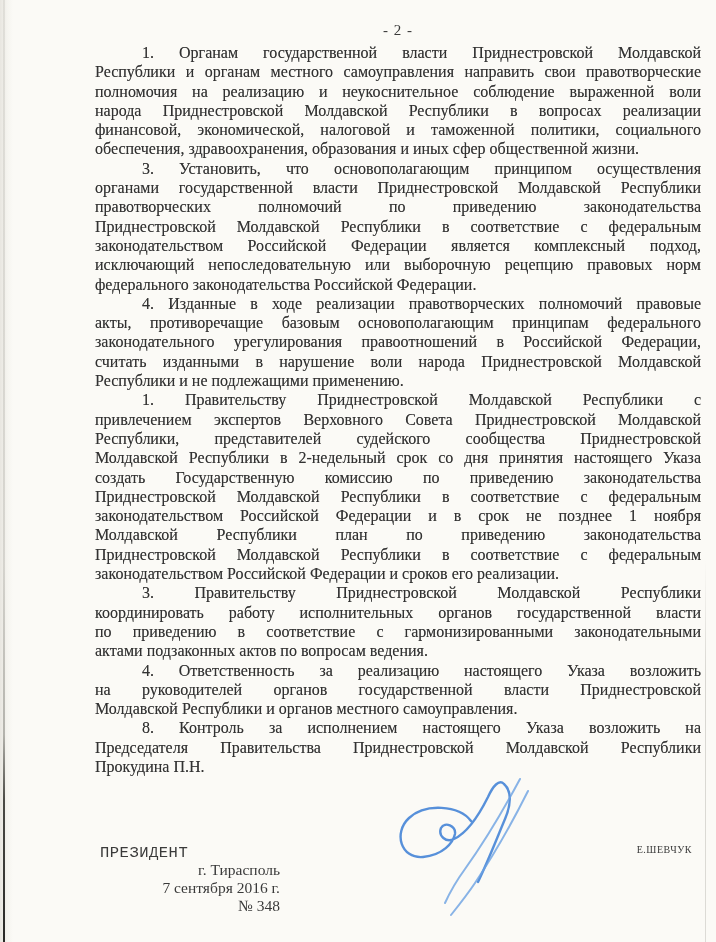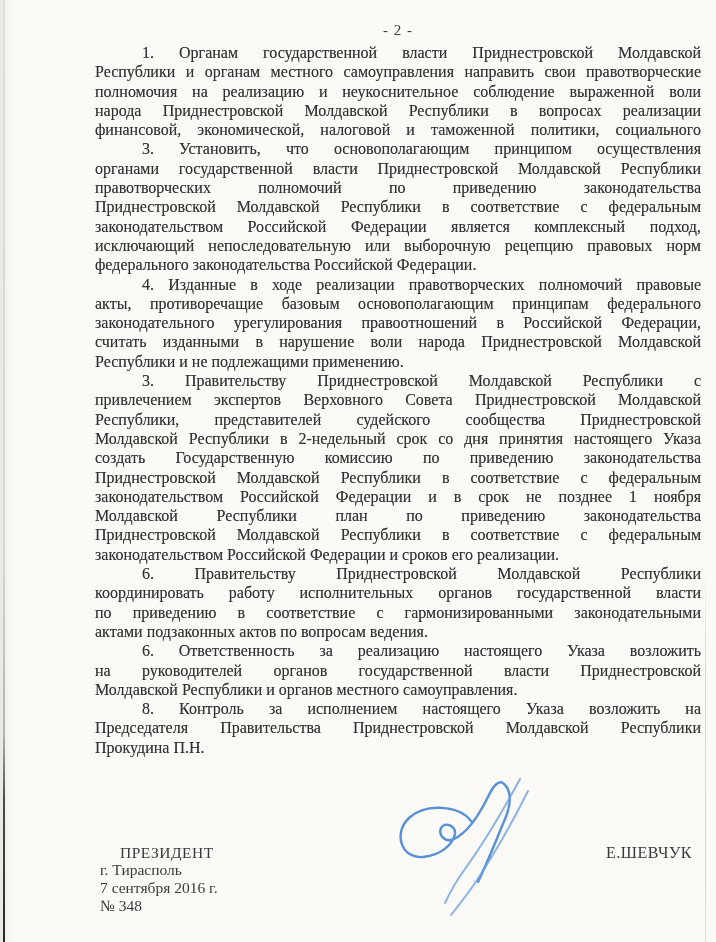--- a/index.html
+++ b/index.html
@@ -29,87 +29,88 @@
   }
   .doc-body{
     position:absolute;left:95px;top:43px;width:606px;
     font-size:16px;line-height:19.3px;color:#323232;
     text-shadow:0 0 0.5px rgba(70,70,70,0.55);
   }
   .line{text-align:justify;text-align-last:justify;}
   .line.last{text-align-last:left;}
   .line.first{padding-left:47px;}
   .sig-title{
-    position:absolute;left:120px;top:844px;
-    font-size:15.5px;color:#3a3a3a;letter-spacing:0.5px;
+    position:absolute;left:100px;top:844px;
+    font-size:15.5px;color:#3a3a3a;letter-spacing:0.5px;font-family:Liberation Mono, monospace;
   }
   .sig-meta{
     position:absolute;left:100px;top:861px;width:180px;
-    text-align:left;font-size:15.5px;line-height:18.2px;color:#3a3a3a;
+    text-align:right;font-size:15.5px;line-height:18.2px;color:#3a3a3a;
   }
   .sig-name{
     position:absolute;left:580px;top:844px;width:112px;text-align:right;
-    font-size:16px;color:#3a3a3a;letter-spacing:0.5px;
+    font-size:10px;color:#3a3a3a;letter-spacing:0.5px;
   }
   .sig-svg{position:absolute;left:393px;top:771px;width:165px;height:172px;}
 </style>
 </head>
 <body>
 
 <div class="page">
 
   <div class="edge-left-line"></div>
   <div class="edge-right-line"></div>
 
   <div class="page-number">- 2 -</div>
 
   <div class="doc-body">
       <div>
         <div class="line first">1. Органам государственной власти Приднестровской Молдавской</div>
         <div class="line">Республики и органам местного самоуправления направить свои правотворческие</div>
         <div class="line">полномочия на реализацию и неукоснительное соблюдение выраженной воли</div>
         <div class="line">народа Приднестровской Молдавской Республики в вопросах реализации</div>
         <div class="line">финансовой, экономической, налоговой и таможенной политики, социального</div>
+        <div class="line last">обеспечения, здравоохранения, образования и иных сфер общественной жизни.</div>
       </div>
       <div>
         <div class="line first">3. Установить, что основополагающим принципом осуществления</div>
         <div class="line">органами государственной власти Приднестровской Молдавской Республики</div>
         <div class="line">правотворческих полномочий по приведению законодательства</div>
         <div class="line">Приднестровской Молдавской Республики в соответствие с федеральным</div>
         <div class="line">законодательством Российской Федерации является комплексный подход,</div>
         <div class="line">исключающий непоследовательную или выборочную рецепцию правовых норм</div>
         <div class="line last">федерального законодательства Российской Федерации.</div>
       </div>
       <div>
         <div class="line first">4. Изданные в ходе реализации правотворческих полномочий правовые</div>
         <div class="line">акты, противоречащие базовым основополагающим принципам федерального</div>
         <div class="line">законодательного урегулирования правоотношений в Российской Федерации,</div>
         <div class="line">считать изданными в нарушение воли народа Приднестровской Молдавской</div>
         <div class="line last">Республики и не подлежащими применению.</div>
       </div>
       <div>
-        <div class="line first">3. Правительству Приднестровской Молдавской Республики с</div>
+        <div class="line first">1. Правительству Приднестровской Молдавской Республики с</div>
         <div class="line">привлечением экспертов Верховного Совета Приднестровской Молдавской</div>
         <div class="line">Республики, представителей судейского сообщества Приднестровской</div>
         <div class="line">Молдавской Республики в 2-недельный срок со дня принятия настоящего Указа</div>
         <div class="line">создать Государственную комиссию по приведению законодательства</div>
         <div class="line">Приднестровской Молдавской Республики в соответствие с федеральным</div>
         <div class="line">законодательством Российской Федерации и в срок не позднее 1 ноября</div>
         <div class="line">Молдавской Республики план по приведению законодательства</div>
         <div class="line">Приднестровской Молдавской Республики в соответствие с федеральным</div>
         <div class="line last">законодательством Российской Федерации и сроков его реализации.</div>
       </div>
       <div>
-        <div class="line first">6. Правительству Приднестровской Молдавской Республики</div>
+        <div class="line first">3. Правительству Приднестровской Молдавской Республики</div>
         <div class="line">координировать работу исполнительных органов государственной власти</div>
         <div class="line">по приведению в соответствие с гармонизированными законодательными</div>
         <div class="line last">актами подзаконных актов по вопросам ведения.</div>
       </div>
       <div>
-        <div class="line first">6. Ответственность за реализацию настоящего Указа возложить</div>
+        <div class="line first">4. Ответственность за реализацию настоящего Указа возложить</div>
         <div class="line">на руководителей органов государственной власти Приднестровской</div>
         <div class="line last">Молдавской Республики и органов местного самоуправления.</div>
       </div>
       <div>
         <div class="line first">8. Контроль за исполнением настоящего Указа возложить на</div>
         <div class="line">Председателя Правительства Приднестровской Молдавской Республики</div>
         <div class="line last">Прокудина П.Н.</div>
       </div>
     </div>
 

